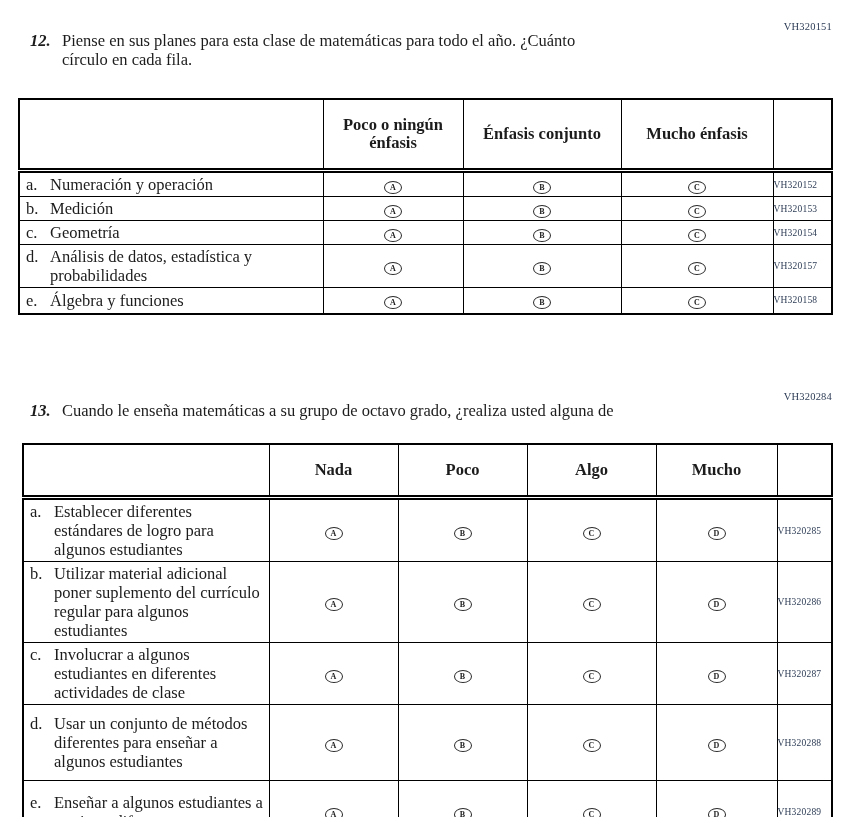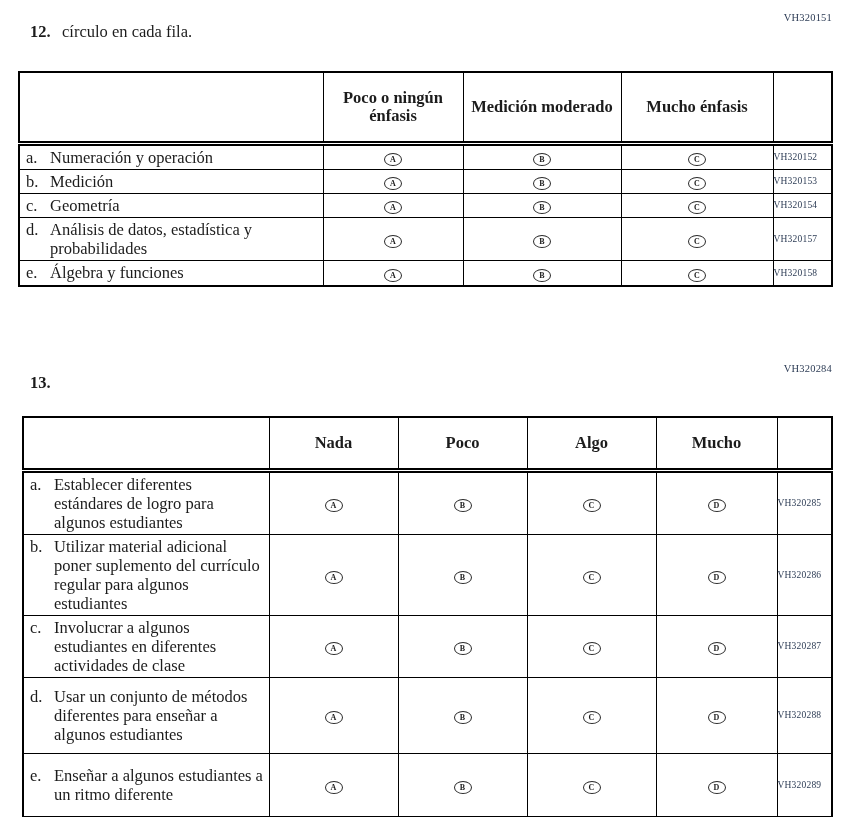--- a/index.html
+++ b/index.html
@@ -12,33 +12,34 @@
     color: #1c1c1c;
     overflow: hidden;
   }
   .code-line {
     text-align: right;
     padding-right: 9px;
     font-size: 10.5px;
     color: #2d3c55;
     letter-spacing: 0.2px;
   }
-  .code-line.q12 { padding-top: 12px; margin-left: 13px; }
+  .code-line.q12 { padding-top: 21px; margin-left: 13px; }
   .code-line.q13 { padding-top: 0; }
   .question {
     display: flex;
     margin-left: 30px;
     margin-top: 0px;
     font-size: 16.5px;
     line-height: 18.5px;
   }
   .q-num {
     font-weight: bold;
     width: 32px;
     flex-shrink: 0;
+    font-style: italic;
   }
   .q-body { max-width: 700px; }
   .q-body .bold-un { font-weight: bold; }
 
   table {
     border-collapse: collapse;
     table-layout: fixed;
     background: #ffffff;
   }
   table.q-table { border: 2.5px solid #000; }
@@ -110,37 +111,38 @@
 </head>
 <body>
 
 <div class="page">
 
   <div class="code-line q12">VH320151</div>
 
   <div class="question">
     <span class="q-num">12.</span>
     <div class="q-body">
+      <div>Piense en sus planes para esta clase de matemáticas para todo el año. ¿Cuánto</div>
       <div>círculo en cada fila.</div>
     </div>
   </div>
 
   <table class="q-table" id="t12">
     <colgroup>
       <col style="width:304px">
         <col style="width:140px">
         <col style="width:158px">
         <col style="width:152px">
         <col style="width:59px">
     </colgroup>
     <thead>
       <tr>
         <th></th>
         <th>Poco o ningún énfasis</th>
-        <th>Medición moderado</th>
+        <th>Énfasis conjunto</th>
         <th>Mucho énfasis</th>
         <th></th>
       </tr>
     </thead>
     <tbody>
       <tr class="r-a">
         <td class="lbl-cell">
             <div class="lbl">
               <span class="letter">a.</span>
               <span class="txt">Numeración y operación</span>
@@ -202,20 +204,21 @@
     </tbody>
   </table>
 
   <div class="spacer-1"></div>
 
   <div class="code-line q13">VH320284</div>
 
   <div class="question">
     <span class="q-num">13.</span>
     <div class="q-body">
+      <div>Cuando le enseña matemáticas a su grupo de octavo grado, ¿realiza usted alguna de</div>
     </div>
   </div>
 
   <table class="q-table" id="t13">
     <colgroup>
       <col style="width:246px">
         <col style="width:129px">
         <col style="width:129px">
         <col style="width:129px">
         <col style="width:121px">

